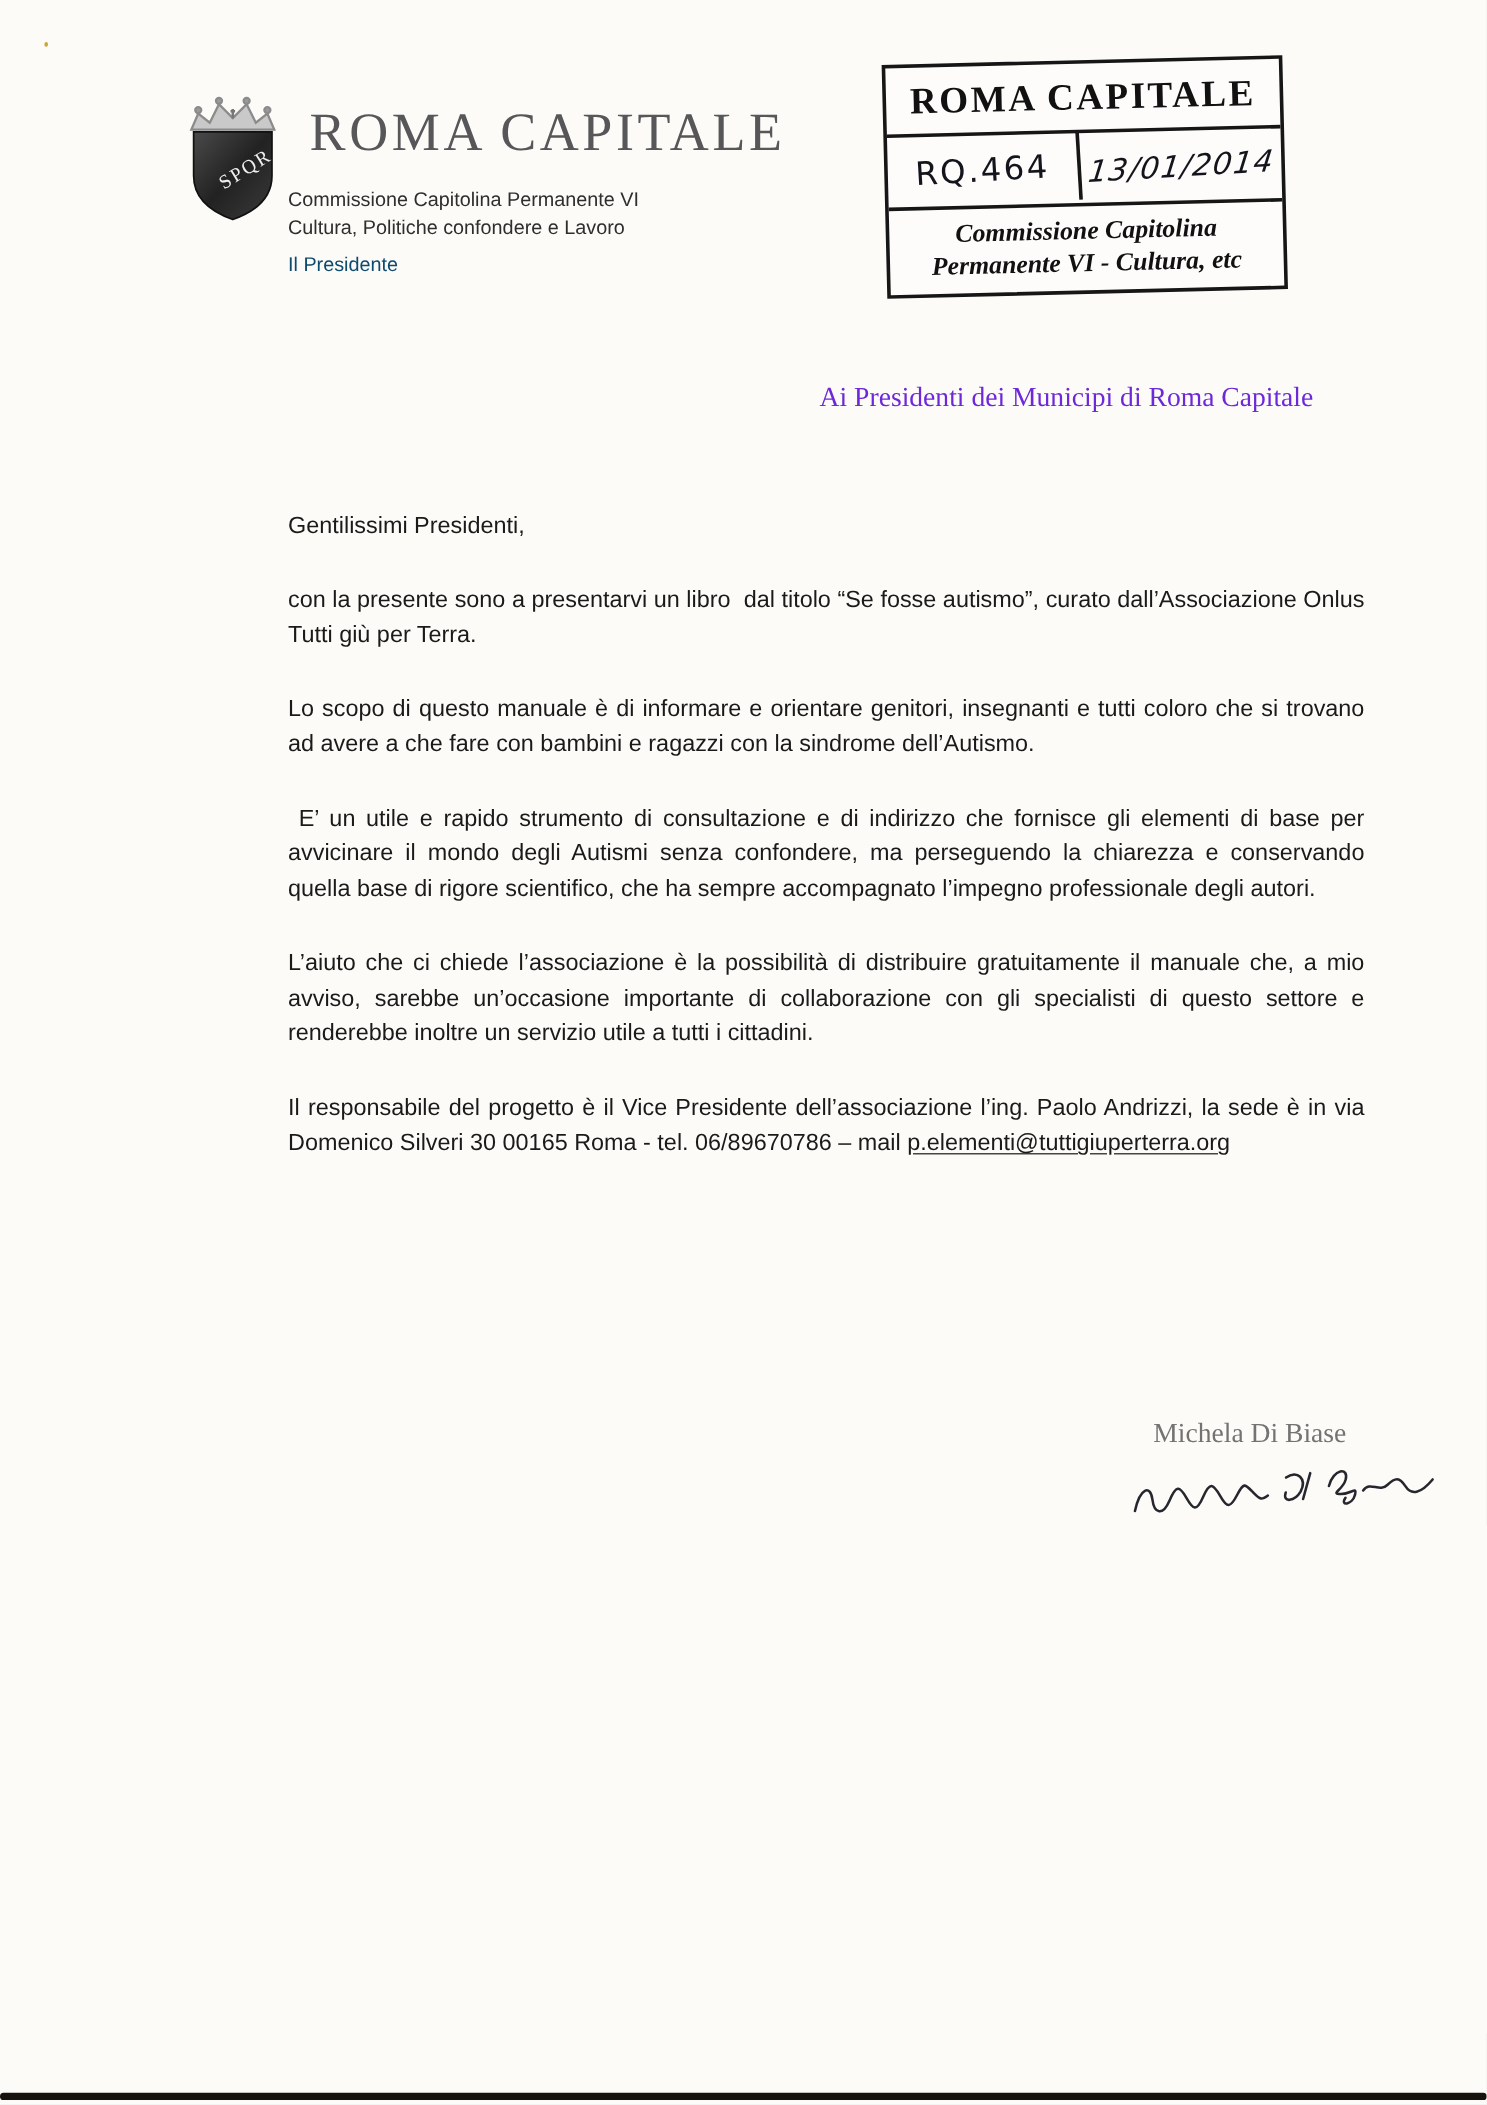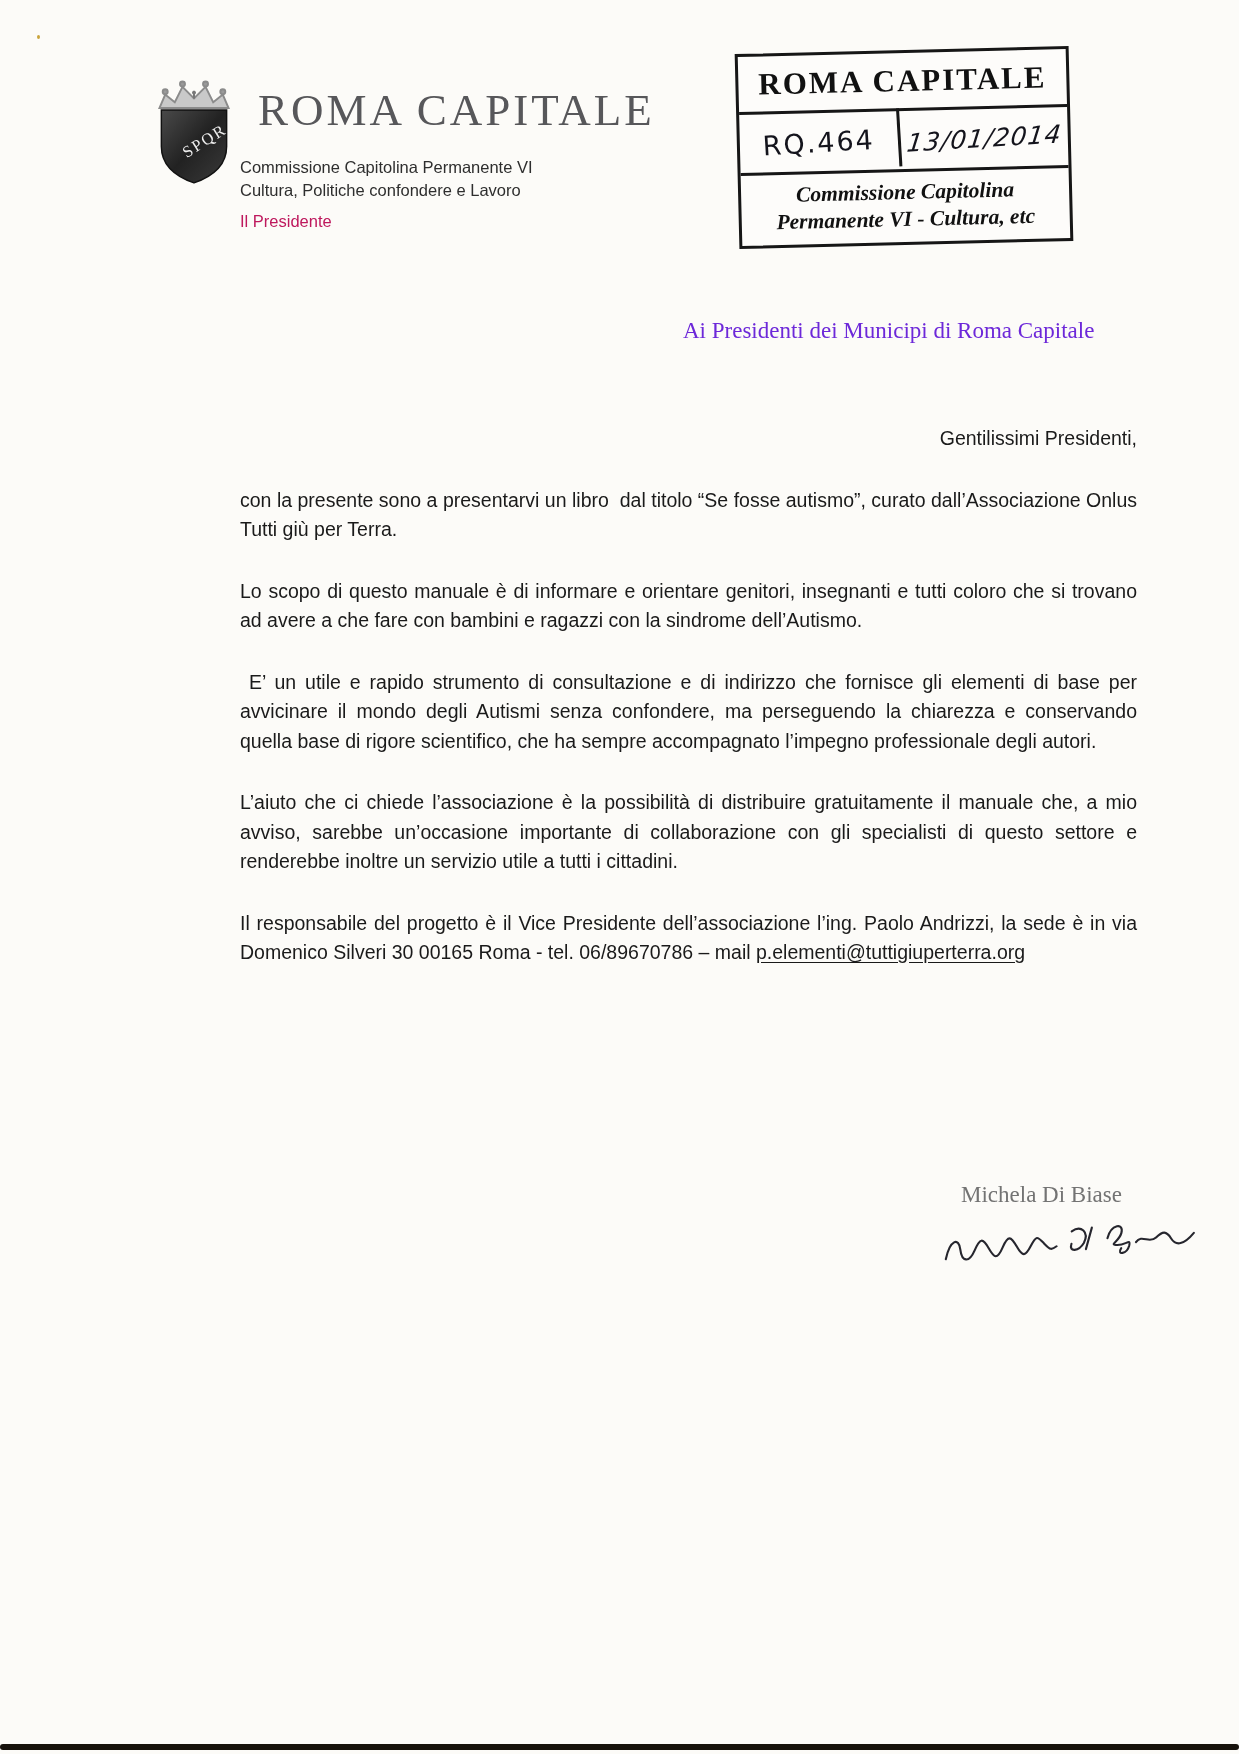--- a/index.html
+++ b/index.html
@@ -19,21 +19,21 @@
     font-family:"Liberation Serif", serif;
     font-size:45px;letter-spacing:3px;color:#57575a;
     white-space:nowrap;
   }
   .dept{
     position:absolute;left:240px;top:156px;
     font-size:16.5px;line-height:23px;color:#2e2e2e;
   }
   .role{
     position:absolute;left:240px;top:212px;
-    font-size:16.5px;color:#be185d;
+    font-size:16.5px;color:#0c4a6e;
   }
   
   .stamp{
     position:absolute;left:737px;top:50px;width:334px;
     transform:rotate(-1.4deg);
     border:3px solid #161616;
     background:#fdfcfa;
     box-sizing:border-box;
     color:#111;
   }
@@ -68,21 +68,21 @@
   
   .recipient{
     position:absolute;left:683px;top:318px;
     font-family:"Liberation Serif", serif;
     font-size:23px;color:#6d28d9;white-space:nowrap;
   }
   .body-block{
     position:absolute;left:240px;top:424px;width:897px;
     font-size:19.5px;line-height:29.5px;color:#1a1a1a;
   }
-  .body-block p{margin:0 0 32px 0;white-space:pre-wrap;text-align:right;}
+  .body-block p{margin:0 0 32px 0;white-space:pre-wrap;}
   .body-block p.justify{text-align:justify;}
   .email{text-decoration:underline;text-underline-offset:3px;}
   
   .sig-name{
     position:absolute;left:961px;top:1182px;
     font-family:"Liberation Serif", serif;
     font-size:23px;color:#737373;white-space:nowrap;
   }
   .sig-scribble{position:absolute;left:938px;top:1206px;width:265px;height:72px;transform:rotate(-3deg);}
   

